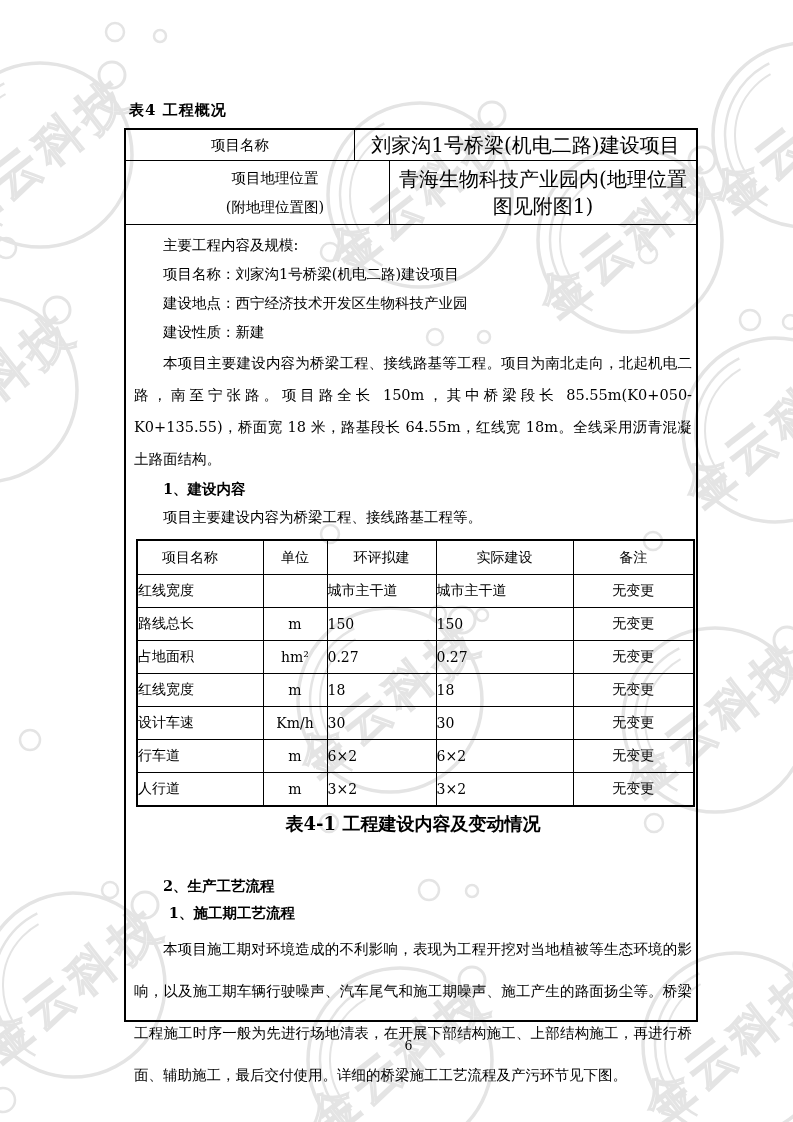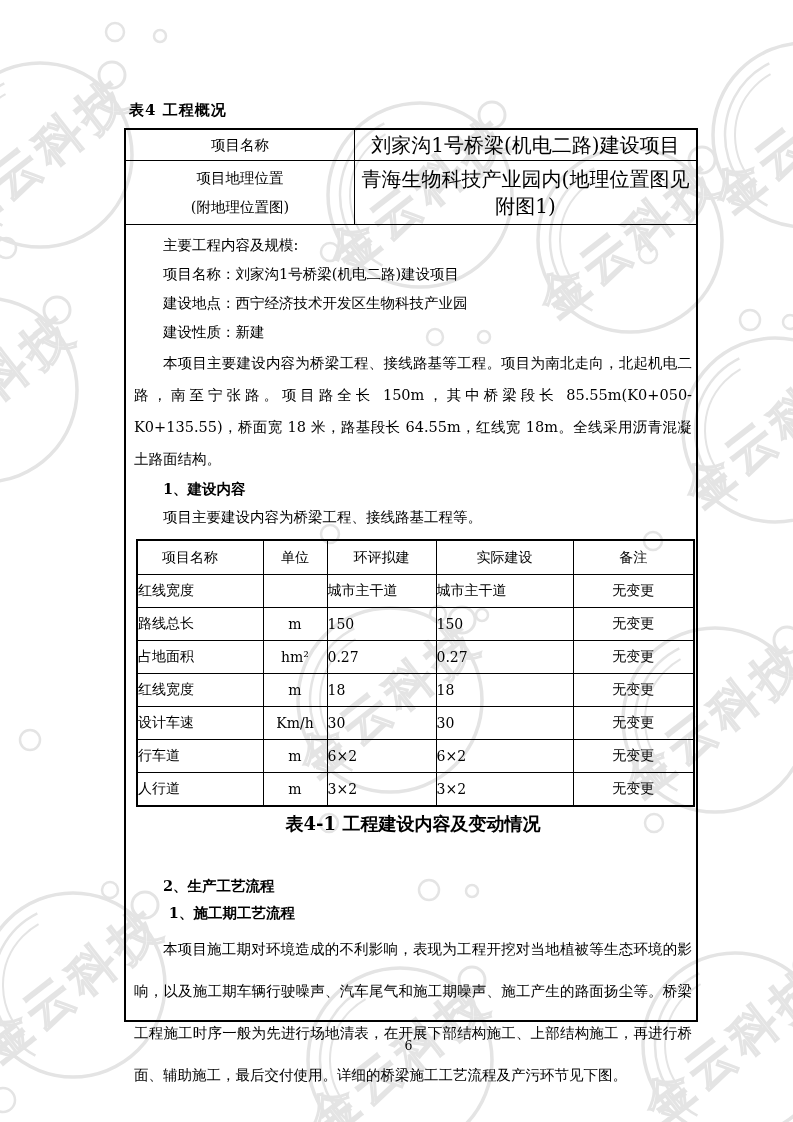--- a/index.html
+++ b/index.html
@@ -27,21 +27,21 @@
   }
   .info-row{display:flex;border-bottom:1px solid #000;box-sizing:border-box;}
   .info-label{
     width:229px;border-right:1px solid #000;box-sizing:border-box;
     display:flex;flex-direction:column;align-items:center;justify-content:center;
     font-size:14.5px;text-align:center;
   }
   .info-label .lbl-line{line-height:29px;}
   .info-value{flex:1;display:flex;align-items:center;justify-content:center;font-size:20px;text-align:center;}
   .row1{height:31px;}
-  .row2{height:64px;}
+  .row2{height:64px;padding-left:35px;}
   .content-cell{
     height:795px;box-sizing:border-box;padding:6px 4px 12px 8px;font-size:14.5px;
   }
   .content-cell p{margin:0;text-indent:2em;text-align:justify;}
   p.intro-line{line-height:29px;}
   p.para-overview{line-height:32px;}
   p.h-bold{line-height:28px;font-weight:bold;}
   p.para-construction{line-height:28px;}
   table.spec{
     border-collapse:collapse;border:2px solid #000;

